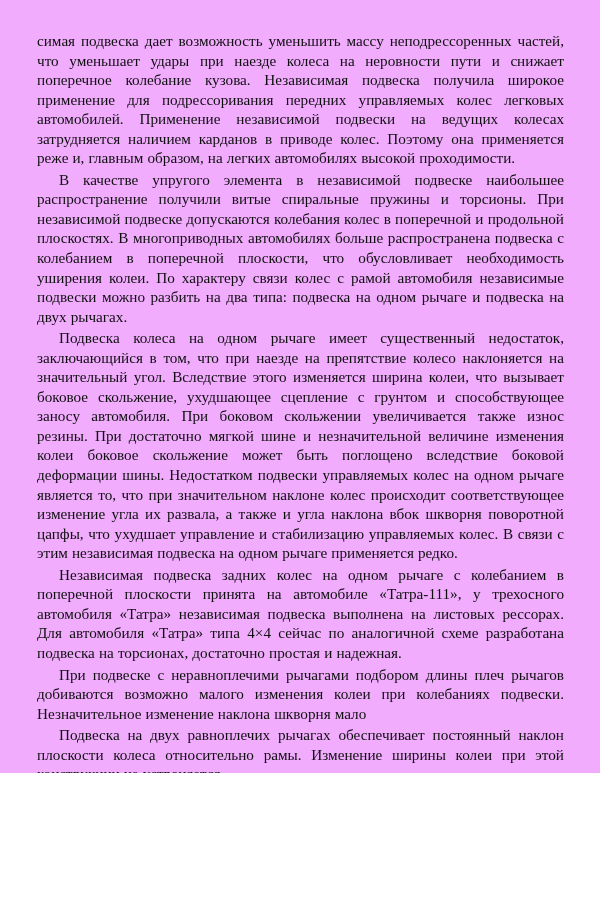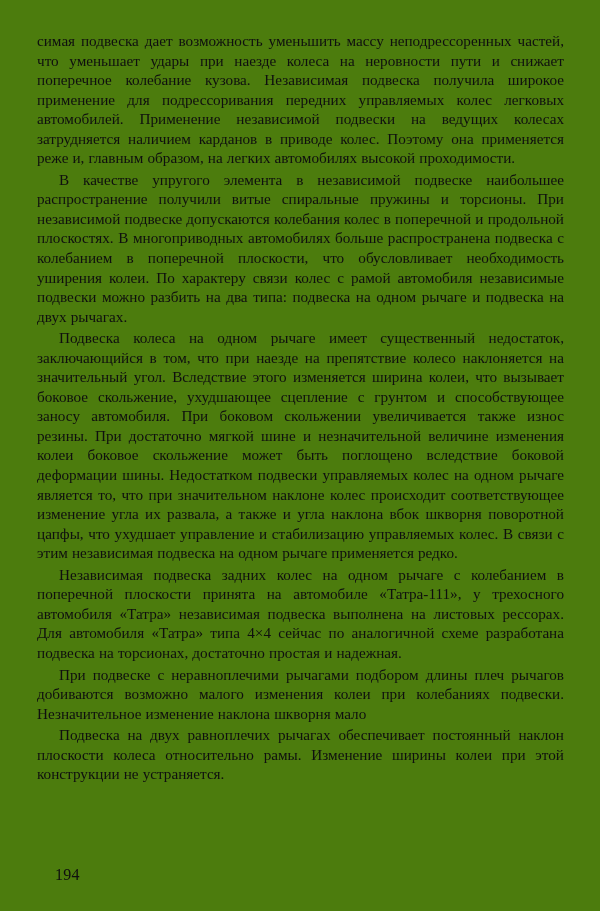--- a/index.html
+++ b/index.html
@@ -5,22 +5,22 @@
 <style>
   html, body {
     margin: 0;
     padding: 0;
     background: #ffffff;
   }
 
   .page {
     position: relative;
     width: 600px;
-    height: 911px;
-    background: #4d7c0f;
+    height: 773px;
+    background: #f0abfc;
     overflow: hidden;
     box-sizing: border-box;
     
     filter: contrast(1.02);
   }
 
   .text-block {
     position: absolute;
     left: 37px;
     top: 31px;

